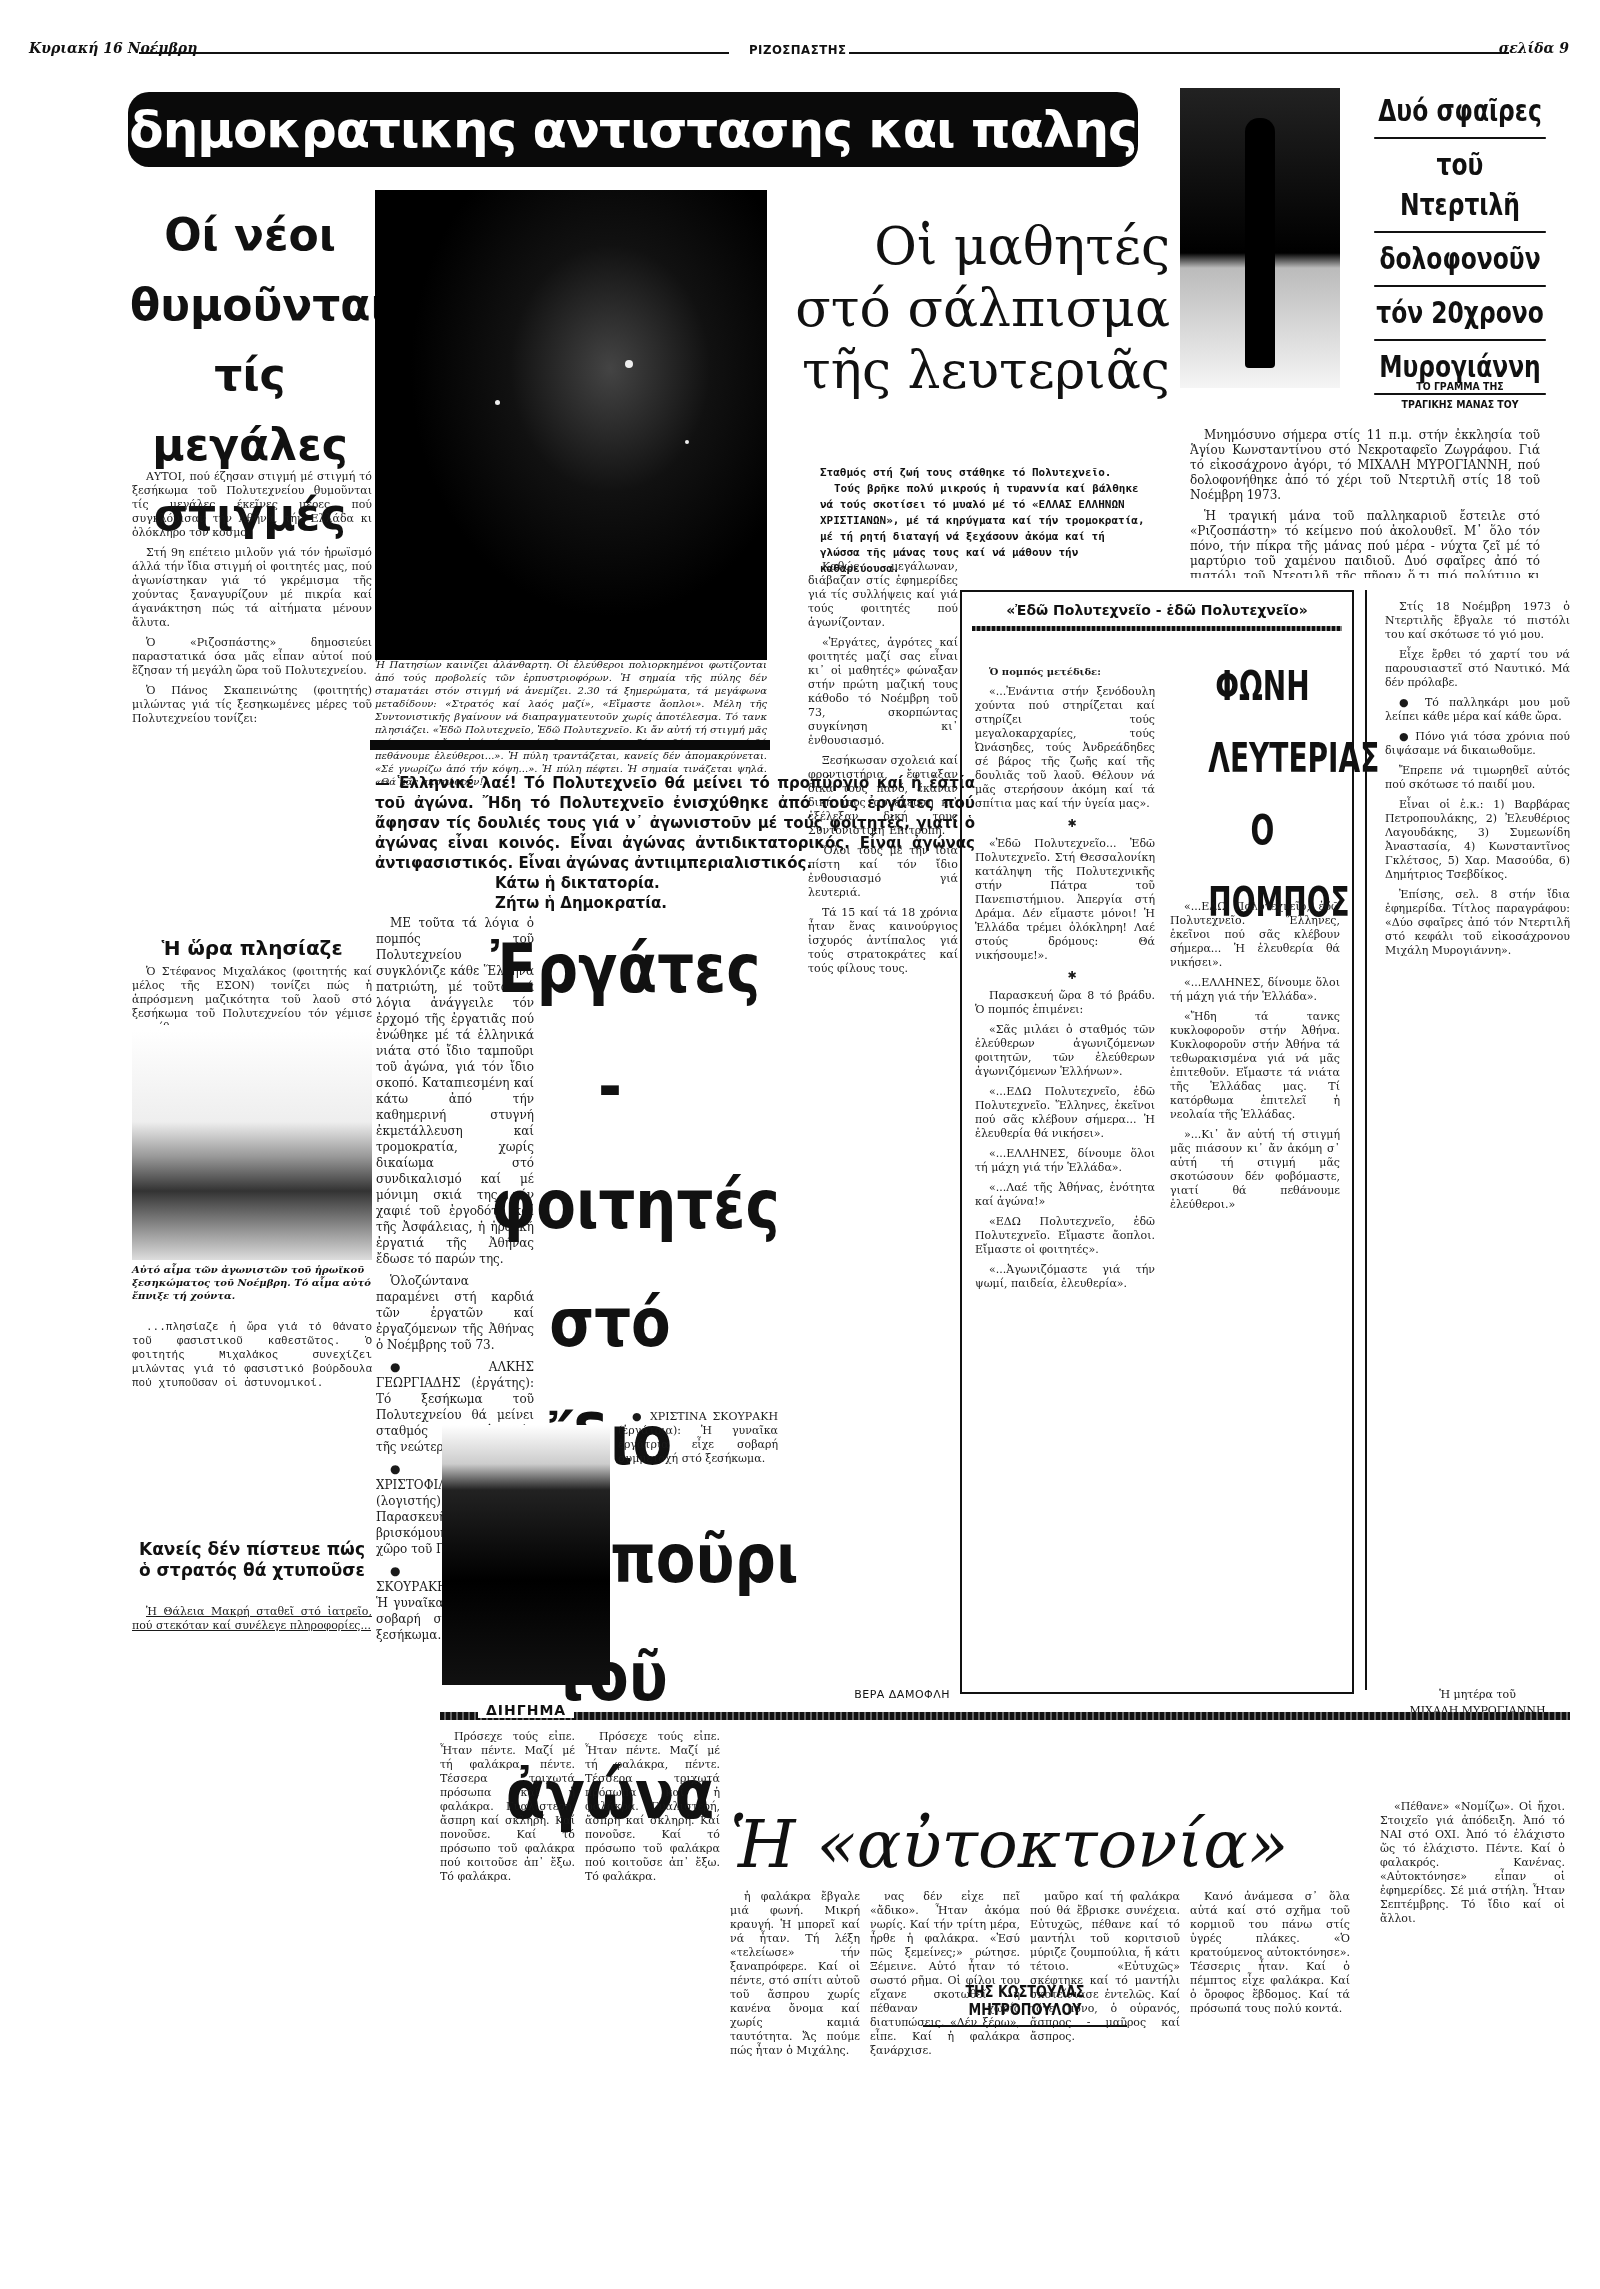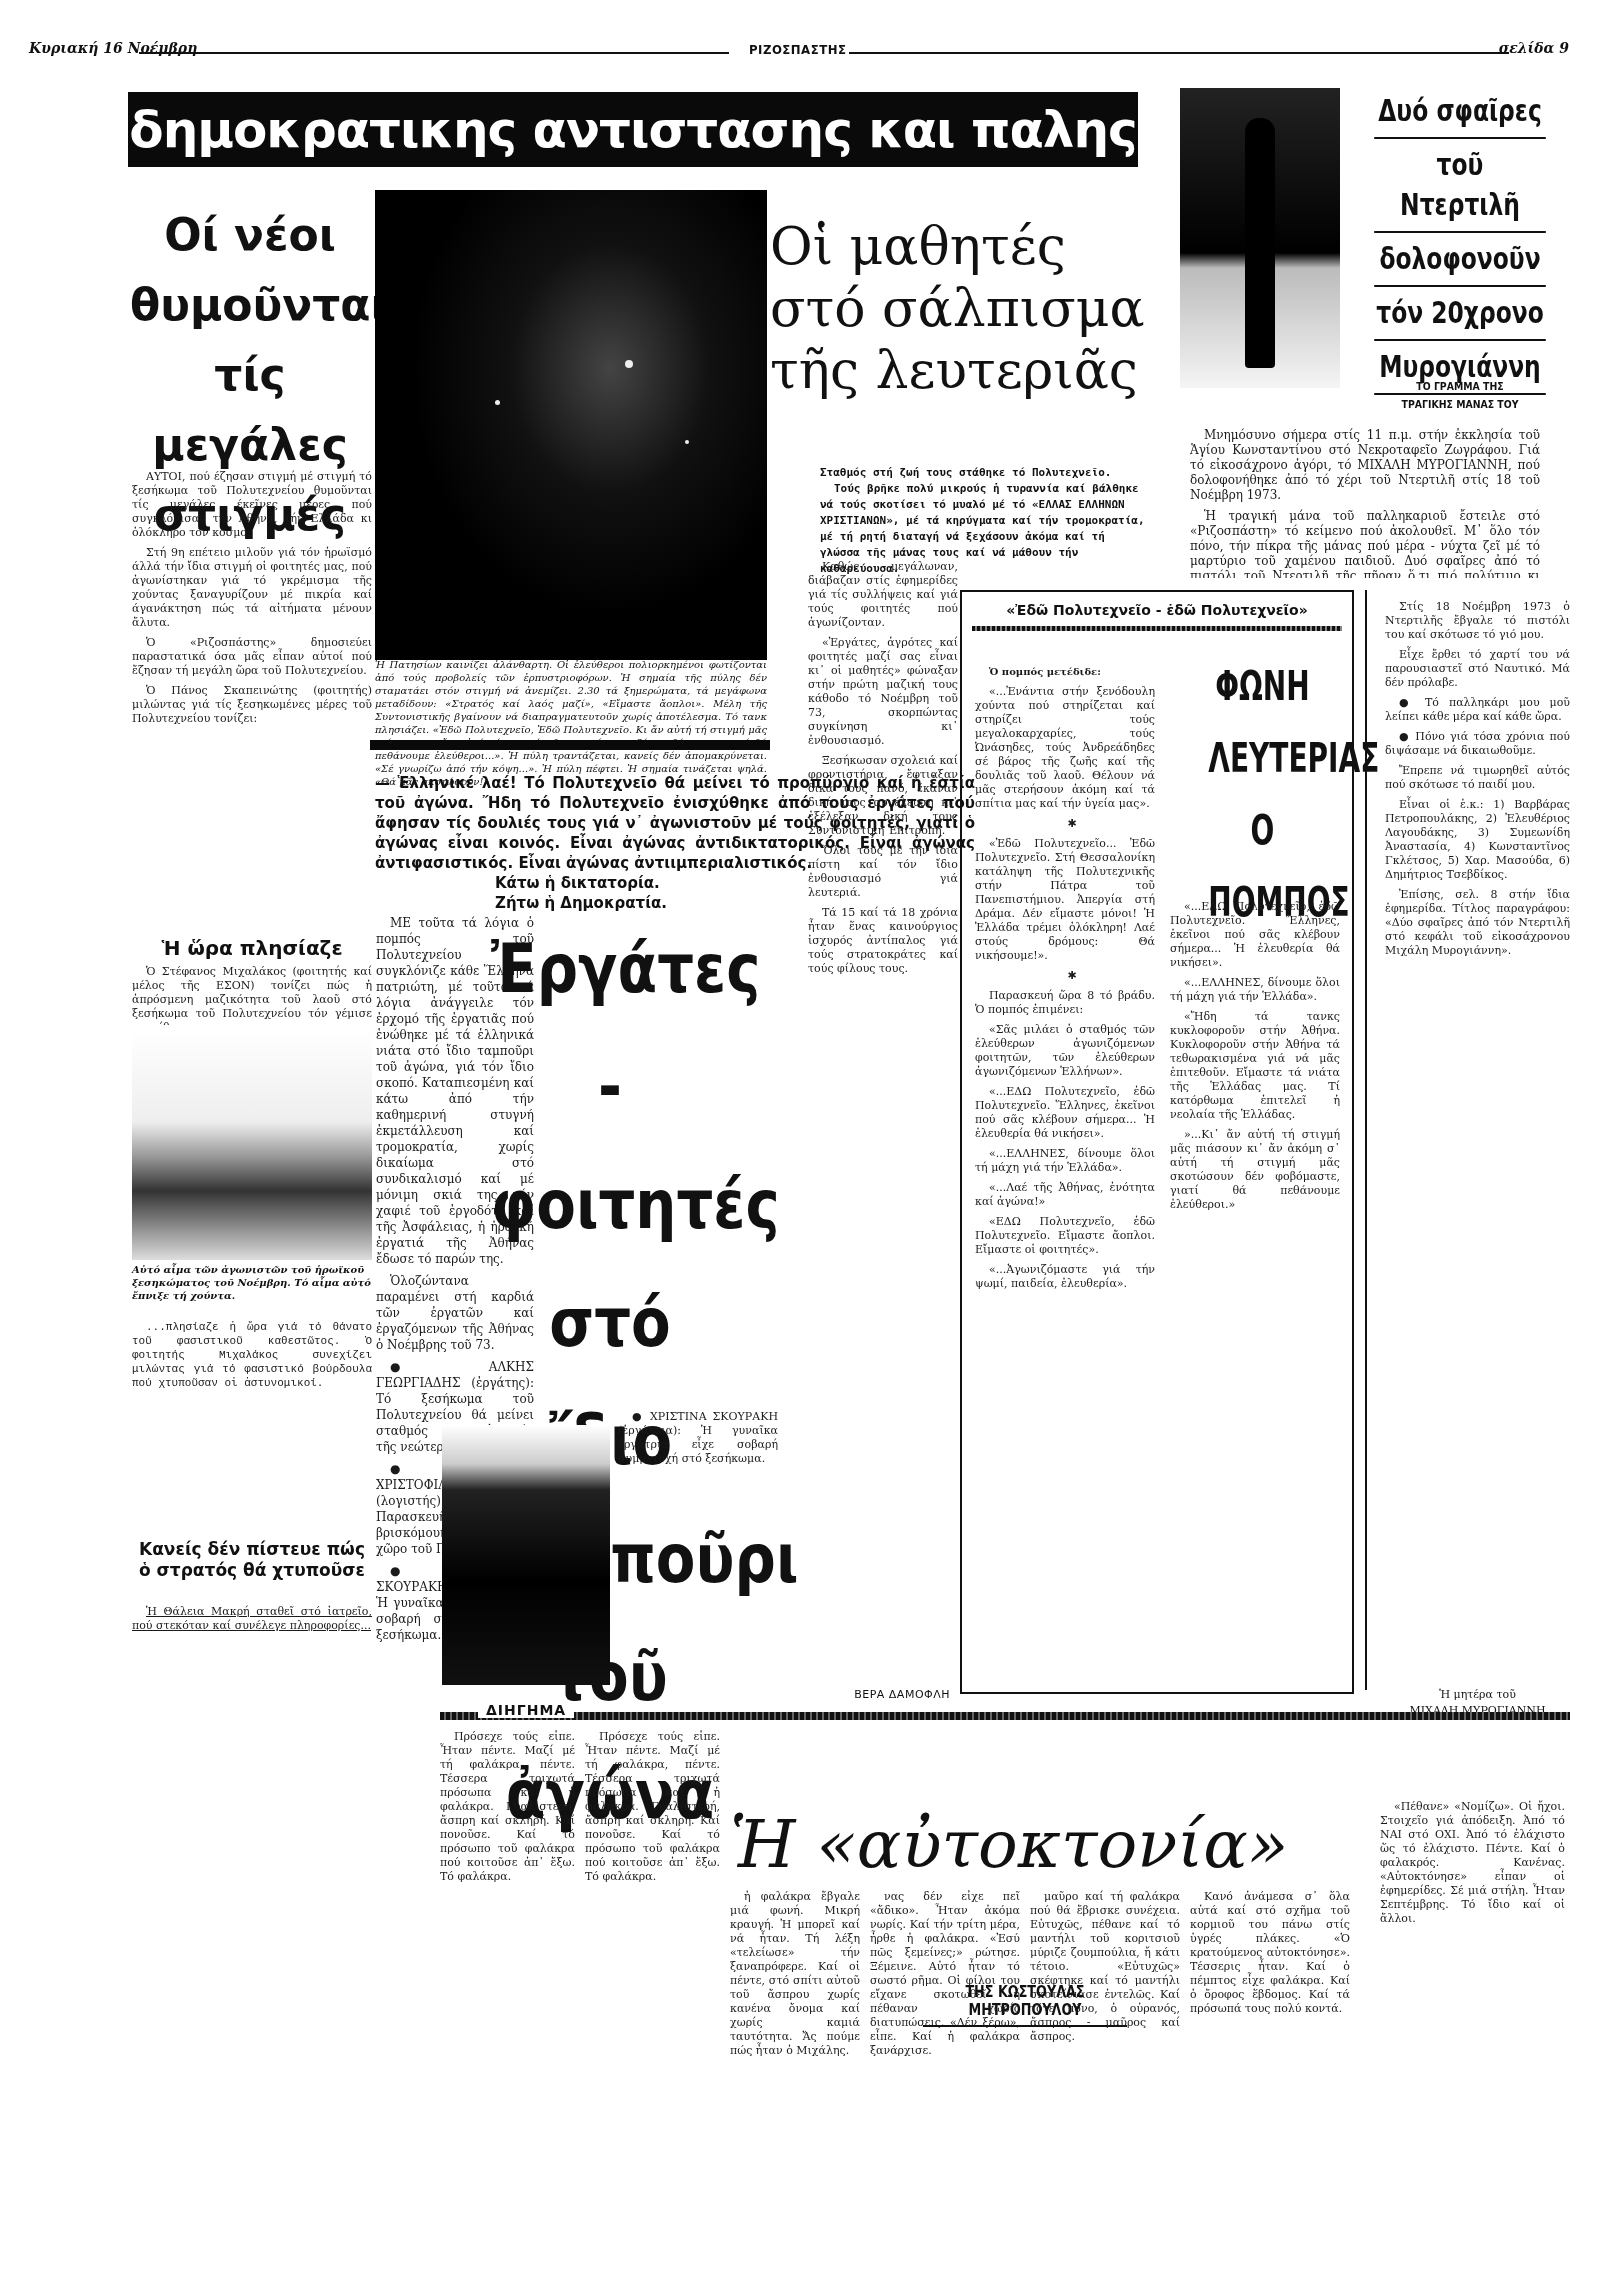--- a/index.html
+++ b/index.html
@@ -5,40 +5,40 @@
   html, body { margin: 0; padding: 0; background: #ffffff; }
   body { width: 1600px; height: 2289px; position: relative; overflow: hidden; color: #111; font-family: "DejaVu Sans", sans-serif; }
   .abs { position: absolute; }
   .masthead { top: 40px; left: 29px; width: 1540px; height: 24px; }
   .masthead .left { position: absolute; left: 0; top: 0; font: italic bold 14px "DejaVu Serif", serif; }
   .masthead .center { position: absolute; left: 720px; top: 2px; font: bold 13px "DejaVu Sans Condensed", "DejaVu Sans", sans-serif; letter-spacing: 0.5px; }
   .masthead .right { position: absolute; right: 0; top: 0; font: italic bold 14px "DejaVu Serif", serif; }
   .masthead .rule1 { position: absolute; left: 110px; top: 12px; width: 590px; border-top: 2px solid #111; }
   .masthead .rule2 { position: absolute; left: 820px; top: 12px; width: 660px; border-top: 2px solid #111; }
 
-  .banner { top: 92px; left: 128px; width: 1010px; height: 75px; background: #0a0a0a; color: #fff; display: flex; align-items: center; justify-content: center; font: bold 50px "DejaVu Sans", sans-serif; letter-spacing: -1px; }
+  .banner { top: 92px; left: 128px; width: 1010px; height: 75px; background: #0a0a0a; color: #fff; display: flex; align-items: center; justify-content: center; font: bold 50px "DejaVu Sans", sans-serif; letter-spacing: -1px; border-radius: 21px; }
 
   .headline-neoi { top: 200px; left: 130px; width: 240px; text-align: center; font: bold 44px/70px "DejaVu Sans", sans-serif; }
 
   .text-col { font: 11px/14px "DejaVu Serif", serif; text-align: justify; color: #1a1a1a; overflow: hidden; }
   .text-col p { margin: 0 0 6px 0; text-indent: 14px; }
   .subhead { font: bold 20px/24px "DejaVu Sans", sans-serif; text-align: center; margin: 6px 0; }
 
   .photo { background: #050505; overflow: hidden; }
   .photo-night { top: 190px; left: 375px; width: 392px; height: 470px; background: radial-gradient(ellipse at 60% 38%, #444 0%, #111 30%, #000 60%); }
   .photo-night .lamp { position: absolute; width: 8px; height: 8px; background: #eee; border-radius: 50%; }
   .photo-caption { top: 658px; left: 375px; width: 392px; font: italic 10px/13px "DejaVu Serif", serif; text-align: justify; }
 
   .photo-left-small { top: 965px; left: 132px; width: 240px; height: 285px; background: linear-gradient(180deg, #fff 0%, #eee 40%, #999 55%, #333 70%, #ddd 100%); }
   .photo-caption-left { top: 1263px; left: 132px; width: 240px; font: italic bold 10px/13px "DejaVu Serif", serif; }
 
   .divider-bar { top: 740px; left: 370px; width: 400px; height: 10px; background: #0a0a0a; }
   .declaration { top: 773px; left: 375px; width: 600px; font: bold 15px/20px "DejaVu Sans", sans-serif; text-align: justify; }
 
-  .headline-mathites { top: 215px; left: 770px; width: 400px; text-align: left; font: 52px/62px "DejaVu Serif", serif; }
+  .headline-mathites { top: 215px; left: 770px; width: 400px; text-align: right; font: 52px/62px "DejaVu Serif", serif; }
   .intro-mathites { top: 465px; left: 820px; width: 330px; font: bold 11px/16px "DejaVu Sans Mono", monospace; }
 
   .headline-workers { top: 910px; left: 470px; width: 280px; text-align: center; font: bold 68px/118px "DejaVu Sans", sans-serif; transform: scaleX(0.85); transform-origin: center top; }
 
   .headline-sfaires { top: 85px; left: 1350px; width: 220px; text-align: center; font: bold 30px/40px "DejaVu Sans", sans-serif; transform: scaleX(0.78); transform-origin: center top; }
   .headline-sfaires .line { border-bottom: 2px solid #111; padding: 6px 0; }
   .photo-man { top: 88px; left: 1180px; width: 160px; height: 300px; background: linear-gradient(180deg, #222 0%, #000 55%, #bbb 60%, #f5f5f5 100%); }
   .photo-man .figure { position: absolute; left: 65px; top: 30px; width: 30px; height: 250px; background: #000; border-radius: 14px 14px 4px 4px; }
   .kicker-mother { top: 378px; left: 1370px; width: 180px; text-align: center; font: bold 11px/18px "DejaVu Sans", sans-serif; transform: scaleX(0.85); }
 

